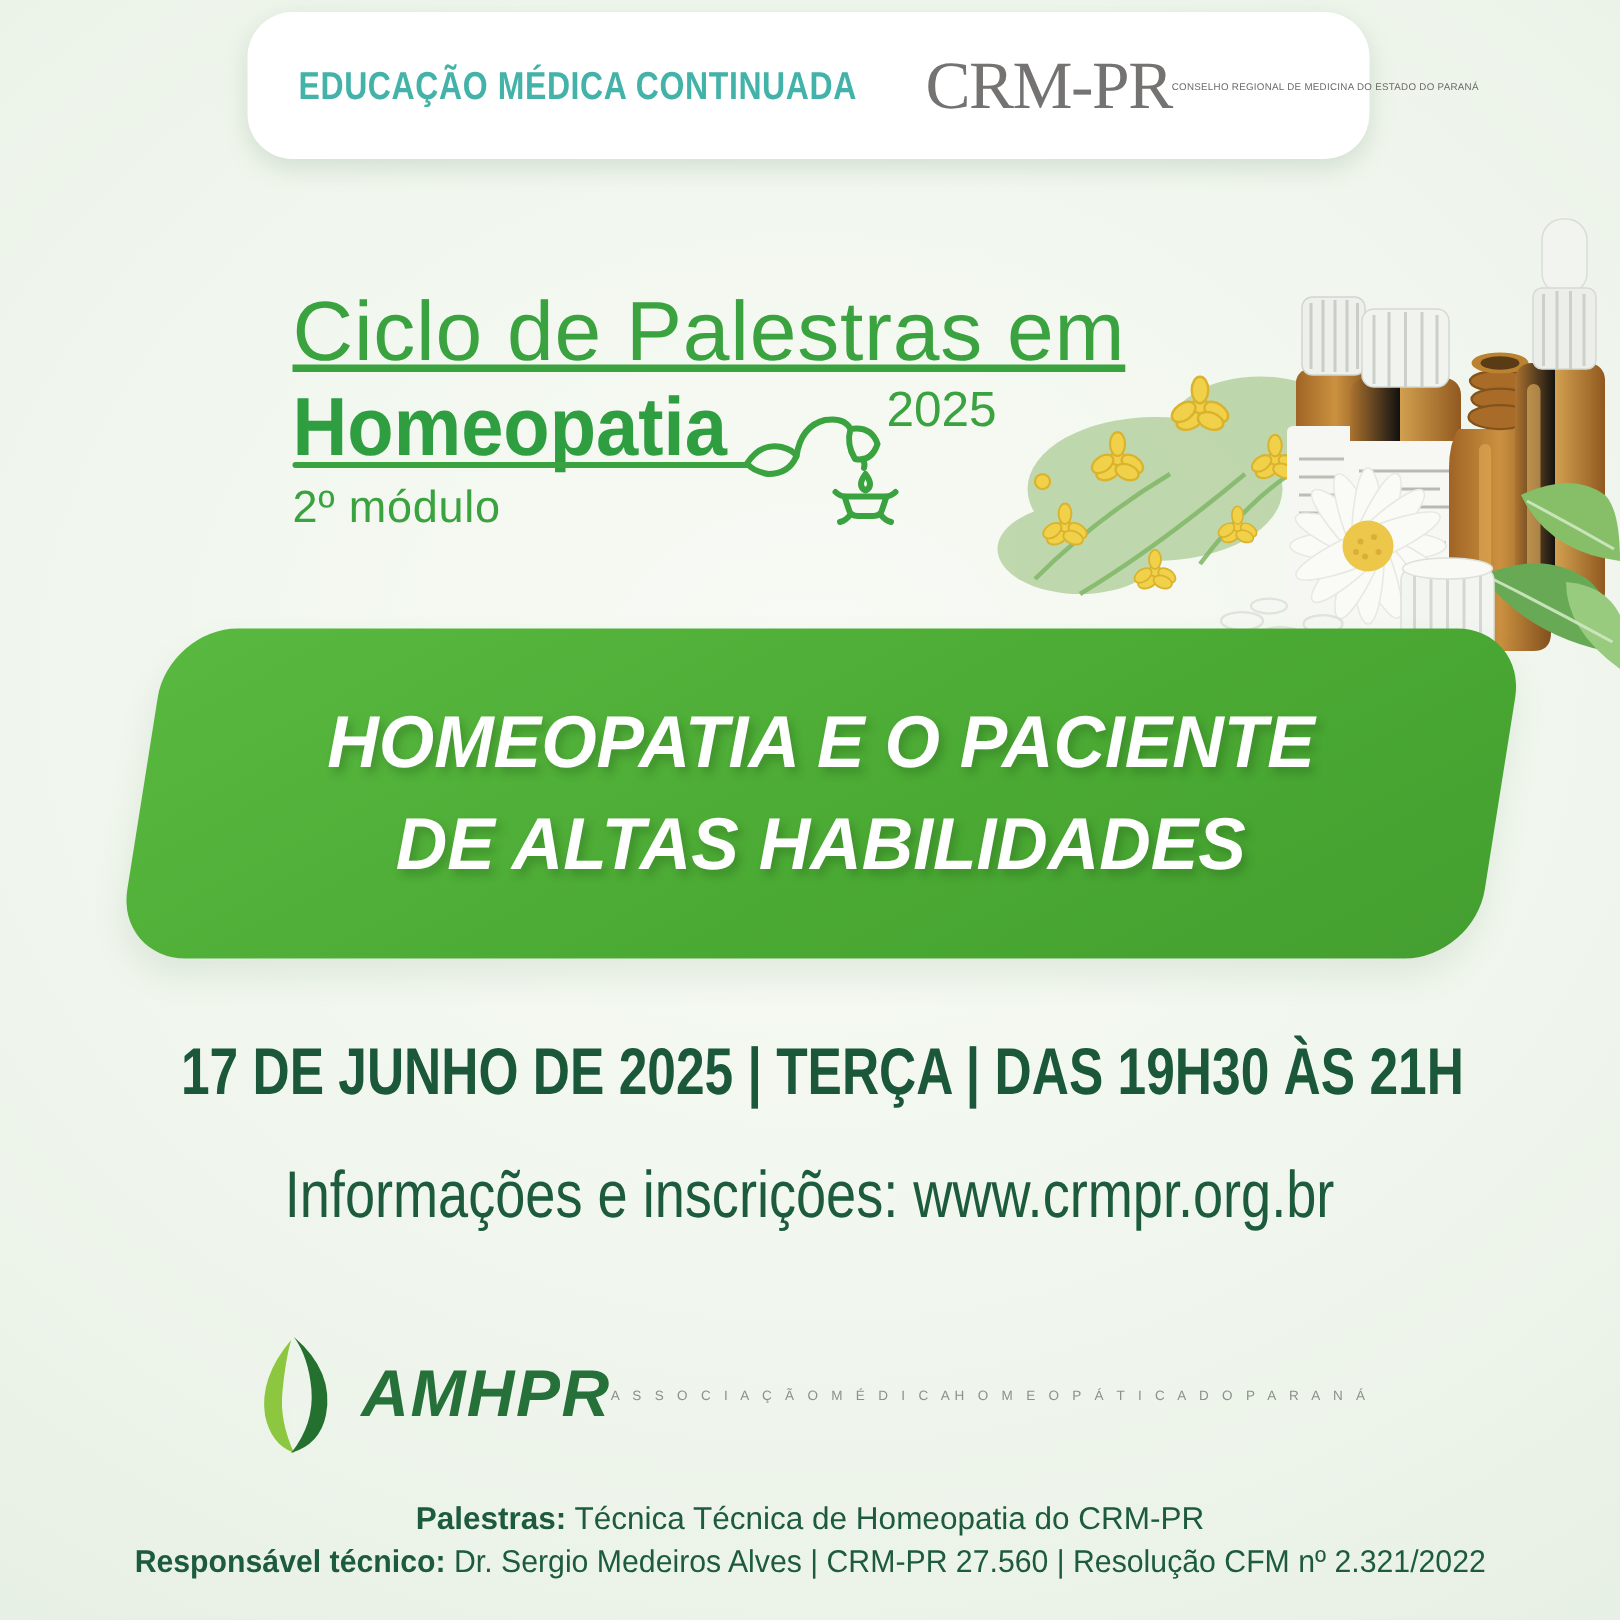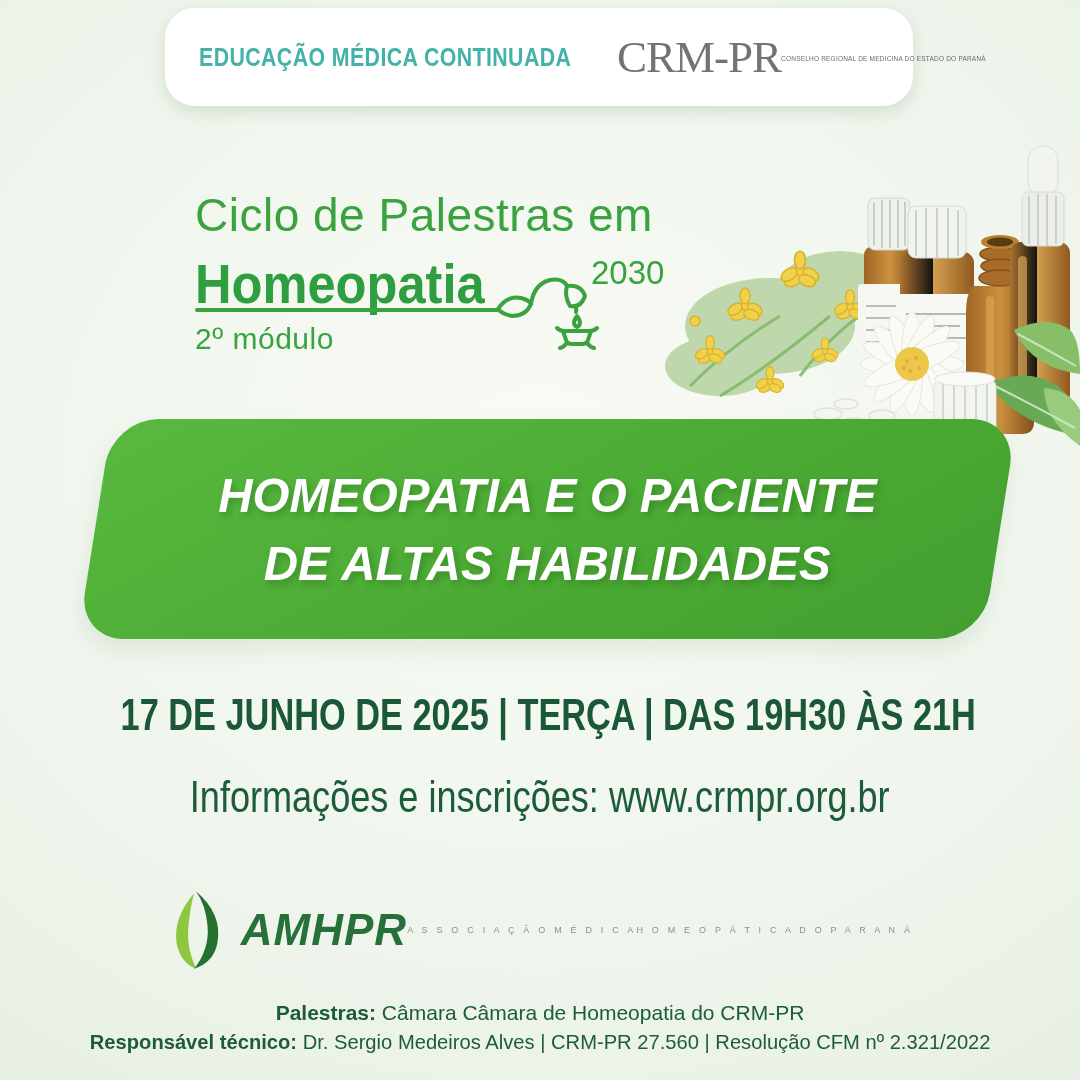--- a/index.html
+++ b/index.html
@@ -23,21 +23,21 @@
   .crm-badge{margin-left:-44px;}
   .crm-block{margin-left:8px;display:flex;flex-direction:row;align-items:center;}
   .crm-name{
     font-family:"Liberation Serif", serif;color:#757272;font-size:45px;
     line-height:42px;letter-spacing:-1px;white-space:nowrap;
   }
   .crm-caption{font-size:6.5px;color:#6b6b6b;letter-spacing:.2px;white-space:nowrap;margin-top:2px;}
   .tree-icon{margin-left:12px;}
   
   .title-block{position:absolute;left:195px;top:188px;width:540px;height:200px;}
-  .title-intro{position:absolute;left:0;top:0;font-size:46px;color:#3aa23f;letter-spacing:.5px;white-space:nowrap;}
+  .title-intro{position:absolute;left:0;top:0;font-size:56px;color:#3aa23f;letter-spacing:.5px;white-space:nowrap;text-decoration:underline;}
   .title-main{
     position:absolute;left:0;top:64px;font-size:55px;font-weight:bold;color:#2f9e41;
     white-space:nowrap;transform:scaleX(.92);transform-origin:left center;
   }
   .title-year{position:absolute;left:396px;top:66px;font-size:33px;color:#3aa23f;}
   .title-underline{position:absolute;left:0;top:120px;width:306px;height:4px;background:#3aa33f;border-radius:2px;}
   .title-module{position:absolute;left:0;top:134px;font-size:30px;color:#3aa23f;letter-spacing:.5px;}
   .herb-illustration{position:absolute;left:300px;top:84px;}
   
   .photo{position:absolute;left:650px;top:136px;opacity:.93;}
@@ -336,21 +336,21 @@
       <ellipse cx="232" cy="280" rx="13" ry="6"></ellipse>
         <ellipse cx="196" cy="268" rx="12" ry="5"></ellipse>
       <ellipse cx="158" cy="292" rx="13" ry="6"></ellipse>
         <ellipse cx="228" cy="296" rx="12" ry="5"></ellipse>
     </g>
   </svg>
 
   <div class="title-block">
     <div class="title-intro">Ciclo de Palestras em</div>
     <div class="title-main">Homeopatia</div>
-    <div class="title-year">2030</div>
+    <div class="title-year">2025</div>
     <div class="title-underline"></div>
     <div class="title-module">2º módulo</div>
     <svg class="herb-illustration" width="112" height="80" viewBox="0 0 112 80">
       <g fill="none" stroke="#3aa33f" stroke-width="4" stroke-linecap="round" stroke-linejoin="round">
         <path d="M3 37 Q12 23 26 26 Q34 28 36 32 Q31 44 17 44 Q7 42 3 37 Z"></path>
         <path d="M36 32 Q39 12 55 8 Q68 6 72 14"></path>
         <path d="M72 14 Q86 12 90 24 Q86 36 75 34 Q69 24 72 14 Z"></path>
         <path d="M80 34 Q82 37 81 40"></path>
         <path d="M82 44 q6 8 0 11 q-6 -3 0 -11 Z"></path>
         <path d="M62 56 q3 3 7 3 h26 q4 0 7 -3"></path>
@@ -382,17 +382,17 @@
       <path d="M30 46 Q27 62 30 76 Q33 62 30 46 Z" fill="#eef5ea"></path>
     </svg>
     <div class="amhpr-textcol">
       <div class="amhpr-acronym">AMHPR</div>
       <div class="amhpr-caption">A S S O C I A Ç Ã O   M É D I C A</div>
       <div class="amhpr-caption">H O M E O P Á T I C A   D O   P A R A N Á</div>
     </div>
   </div>
 
   <div class="footer">
-    <div class="footer-line"><span class="lbl">Palestras:</span><span> Câmara Câmara de Homeopatia do CRM-PR</span></div>
+    <div class="footer-line"><span class="lbl">Palestras:</span><span> Técnica Técnica de Homeopatia do CRM-PR</span></div>
     <div class="footer-line"><span class="footer-line2"><span class="lbl">Responsável técnico:</span><span> Dr. Sergio Medeiros Alves | CRM-PR 27.560 | Resolução CFM nº 2.321/2022</span></span></div>
   </div>
 
 </div>
 
 </body></html>

